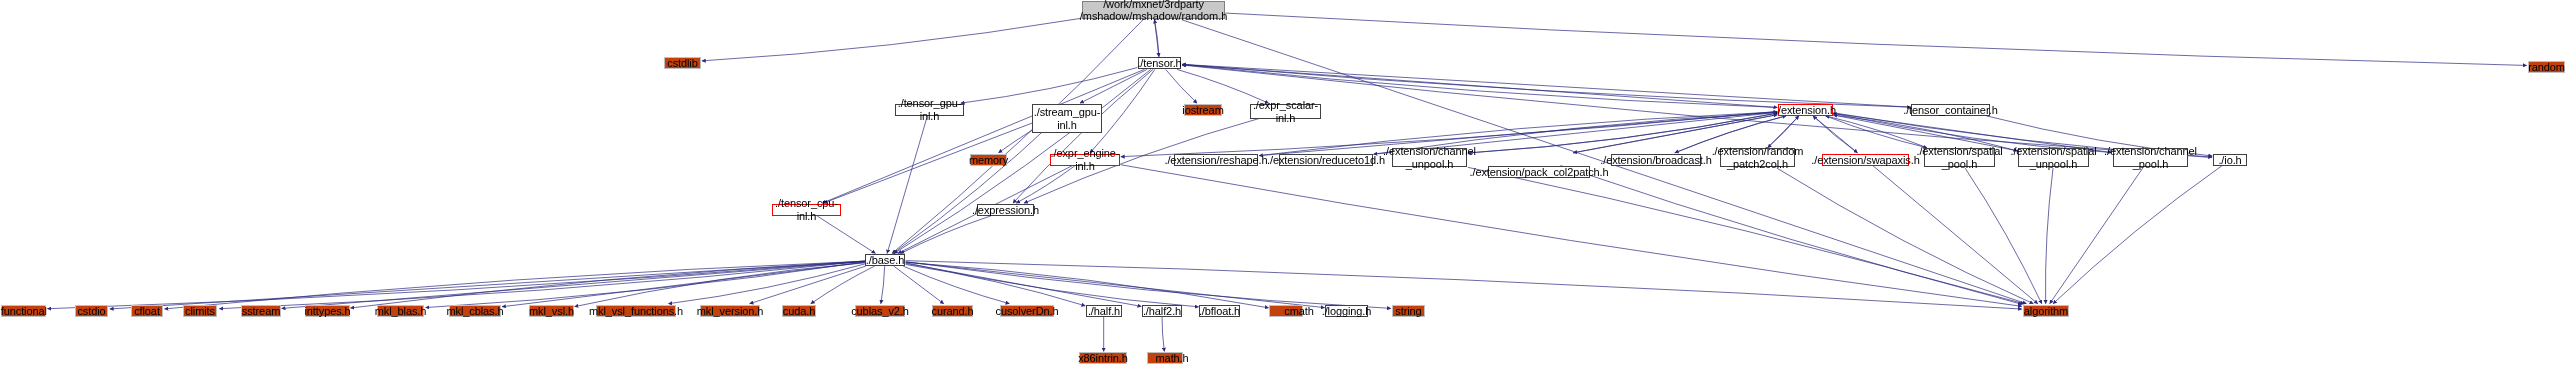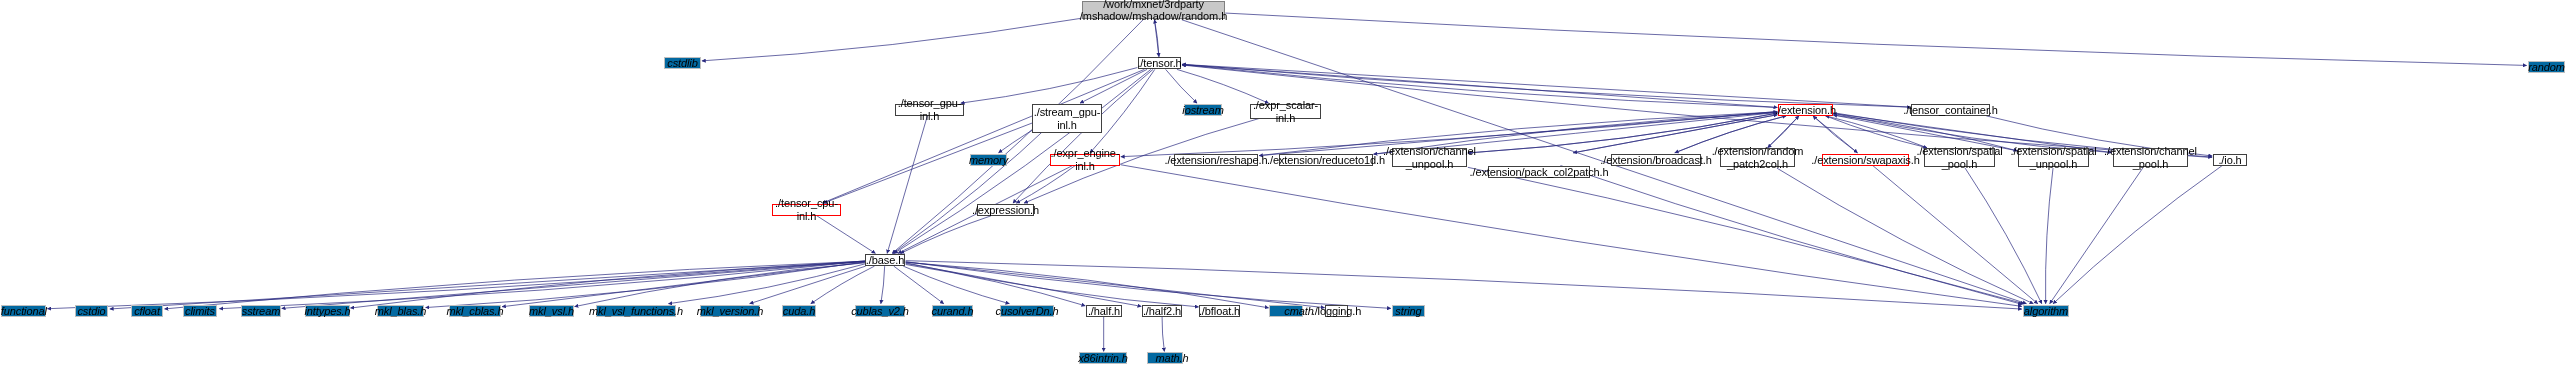--- a/index.html
+++ b/index.html
@@ -47,23 +47,22 @@
   }
   .node.k-hdr {
     background: #ffffff;
     border: 0.6px solid #404040;
   }
   .node.k-hdr-red {
     background: #ffffff;
     border: 0.6px solid #ff0000;
   }
   .node.k-sys {
-    background: #0369a1;
+    background: #c2410c;
     border: 0.6px solid #c0c0c0;
-    font-style: italic;
   }
 </style>
 </head>
 <body>
 
 <div id="graph-root">
   <svg id="edge-layer" width="2576" height="375" viewBox="0 0 4043 589" xmlns="http://www.w3.org/2000/svg">
     <defs>
       <marker id="arrow" viewBox="0 0 10 10" refX="9" refY="5" markerWidth="6" markerHeight="6" orient="auto-start-reverse">
         <path d="M 0 0 L 10 5 L 0 10 z" fill="#2a2a7f"></path>
@@ -201,20 +200,20 @@
       <div class="node k-sys" style="left: 596px; top: 305px; width: 80px; height: 11.5px;">mkl_vsl_functions.h</div>
       <div class="node k-sys" style="left: 700px; top: 305px; width: 60px; height: 11.5px;">mkl_version.h</div>
       <div class="node k-sys" style="left: 782px; top: 305px; width: 34px; height: 11.5px;">cuda.h</div>
       <div class="node k-sys" style="left: 855px; top: 305px; width: 50px; height: 11.5px;">cublas_v2.h</div>
       <div class="node k-sys" style="left: 932px; top: 305px; width: 41px; height: 11.5px;">curand.h</div>
       <div class="node k-sys" style="left: 1000px; top: 305px; width: 54px; height: 11.5px;">cusolverDn.h</div>
       <div class="node k-hdr" style="left: 1086px; top: 305px; width: 36px; height: 11.5px;">./half.h</div>
       <div class="node k-hdr" style="left: 1142px; top: 305px; width: 40px; height: 11.5px;">./half2.h</div>
       <div class="node k-hdr" style="left: 1199px; top: 305px; width: 41px; height: 11.5px;">./bfloat.h</div>
       <div class="node k-sys" style="left: 1269px; top: 305px; width: 34px; height: 11.5px; padding-left: 28px;">cmath</div>
-      <div class="node k-hdr" style="left: 1325px; top: 305px; width: 23px; height: 11.5px;">./logging.h</div>
+      <div class="node k-hdr" style="left: 1325px; top: 305px; width: 43px; height: 11.5px;">./logging.h</div>
       <div class="node k-sys" style="left: 1392px; top: 305px; width: 33px; height: 11.5px;">string</div>
       <div class="node k-sys" style="left: 2023px; top: 305px; width: 46px; height: 11.5px;">algorithm</div>
       <div class="node k-sys" style="left: 1079px; top: 352px; width: 48px; height: 11.5px;">x86intrin.h</div>
       <div class="node k-sys" style="left: 1147px; top: 352px; width: 36px; height: 11.5px; padding-left: 16px;">math.h</div>
     </div>
 </div>
 
 
 </body></html>

